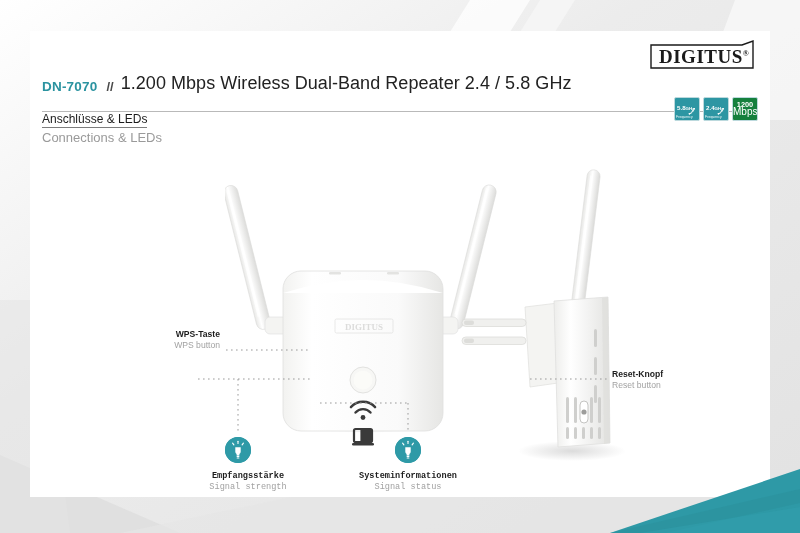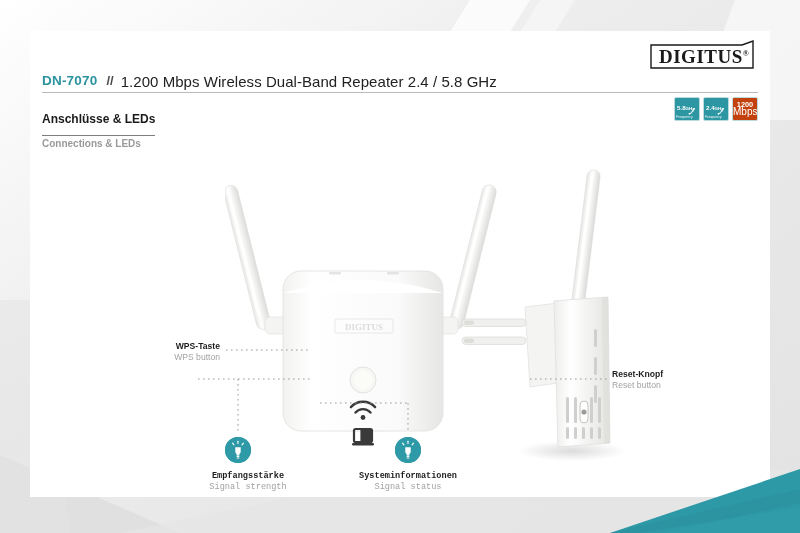--- a/index.html
+++ b/index.html
@@ -21,52 +21,52 @@
   #logo{position:absolute;right:16px;top:9px;width:104px;height:32px;}
   #logo .logotext{
     position:absolute;left:9px;top:6px;
     font-family:"Liberation Serif", serif;
     font-weight:bold;font-size:19px;letter-spacing:.5px;color:#1a1a1a;text-align:center;
   }
   #logo .reg{font-size:8px;vertical-align:super;font-weight:bold;}
   
   #titlerow{position:absolute;left:12px;top:42px;width:716px;}
   #titlerow .line{
-    display:flex;align-items:flex-start;padding-bottom:2px;
+    display:flex;align-items:flex-end;padding-bottom:17px;
     border-bottom:1px solid #b9b9b9;
   }
   #sku{color:#2b93a0;font-weight:bold;font-size:13.5px;letter-spacing:.2px;}
   #slashes{color:#4a4a4a;font-size:13px;margin:0 7px 0 9px;font-weight:600;}
-  #prodname{color:#222;font-size:15px;letter-spacing:.05px;}
+  #prodname{color:#222;font-size:18px;letter-spacing:.05px;}
   
   #badges{position:absolute;right:12px;top:66px;display:flex;gap:3px;z-index:4;}
   .badge{
     width:24px;height:22px;background:#2d96a3;border:1px solid #bcd9dd;
     border-radius:2px;position:relative;color:#fff;overflow:hidden;
   }
   .badge .bnum{position:absolute;left:2px;top:7px;font-size:6.2px;font-weight:bold;line-height:1;}
   .badge .bghz{font-size:4.4px;}
   .badge .bfreq{position:absolute;left:1px;bottom:1px;font-size:3.4px;letter-spacing:.1px;opacity:.95;}
   .badge .bwave{position:absolute;right:2px;top:3px;}
-  .badge.mb{background:#c2410c;}
+  .badge.mb{background:#15803d;}
   .badge.mb .t1{position:absolute;left:0;right:0;top:3px;text-align:center;font-size:7.4px;font-weight:bold;line-height:1;}
   .badge.mb .t2{position:absolute;left:0;right:0;bottom:3px;text-align:center;font-size:10px;font-weight:normal;line-height:1;}
   
   #section{position:absolute;left:12px;top:78px;}
-  #sec-de{font-size:12px;font-weight:bold;color:#1b1b1b;border-bottom:1px solid #7d7d7d;display:inline-block;padding-bottom:9px;}
-  #sec-en{font-size:10px;font-weight:bold;color:#9a9a9a;margin-top:2px;}
+  #sec-de{font-size:12px;font-weight:normal;color:#1b1b1b;border-bottom:1px solid #7d7d7d;display:inline-block;padding-bottom:1px;}
+  #sec-en{font-size:13px;font-weight:normal;color:#9a9a9a;margin-top:2px;}
   
   #stage{position:absolute;left:0;top:110px;width:740px;height:356px;}
   
   .callout{position:absolute;z-index:6;}
   .callout .de{font-size:8.6px;font-weight:bold;color:#1d1d1d;white-space:nowrap;line-height:1.25;}
   .callout .en{font-size:8.6px;color:#a2a2a2;white-space:nowrap;line-height:1.25;}
   .callout.right{text-align:right;}
   .callout.center{text-align:center;font-family:Liberation Mono, monospace;}
-  #c-wps{left:100px;top:200px;text-align:right;width:90px;}
+  #c-wps{left:100px;top:188px;text-align:right;width:90px;}
   #c-reset{left:582px;top:228px;text-align:left;}
   #c-signal{left:148px;top:330px;width:140px;}
   #c-system{left:298px;top:330px;width:160px;}
   
   .ledicon{
     position:absolute;width:26px;height:26px;border-radius:50%;
     background:#2e9aa7;z-index:6;
   }
   #led-signal{left:195px;top:296px;}
   #led-system{left:365px;top:296px;}

